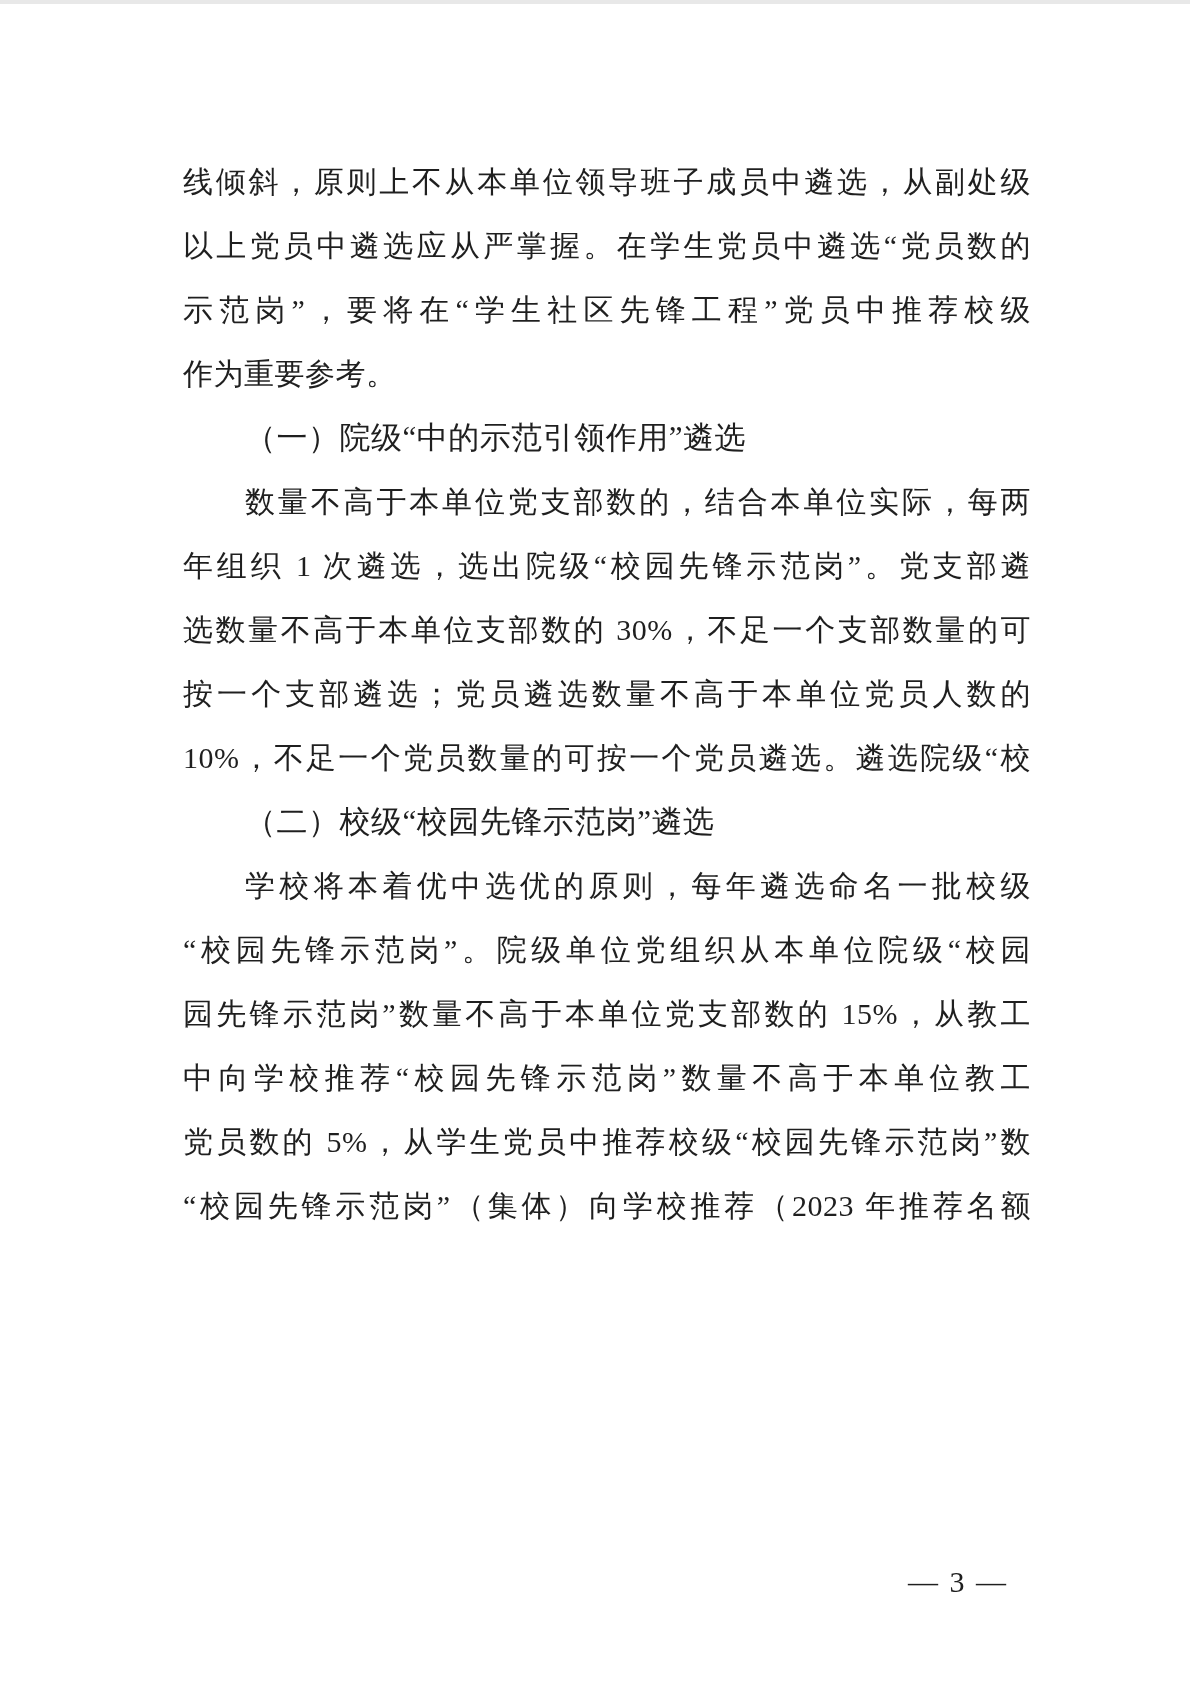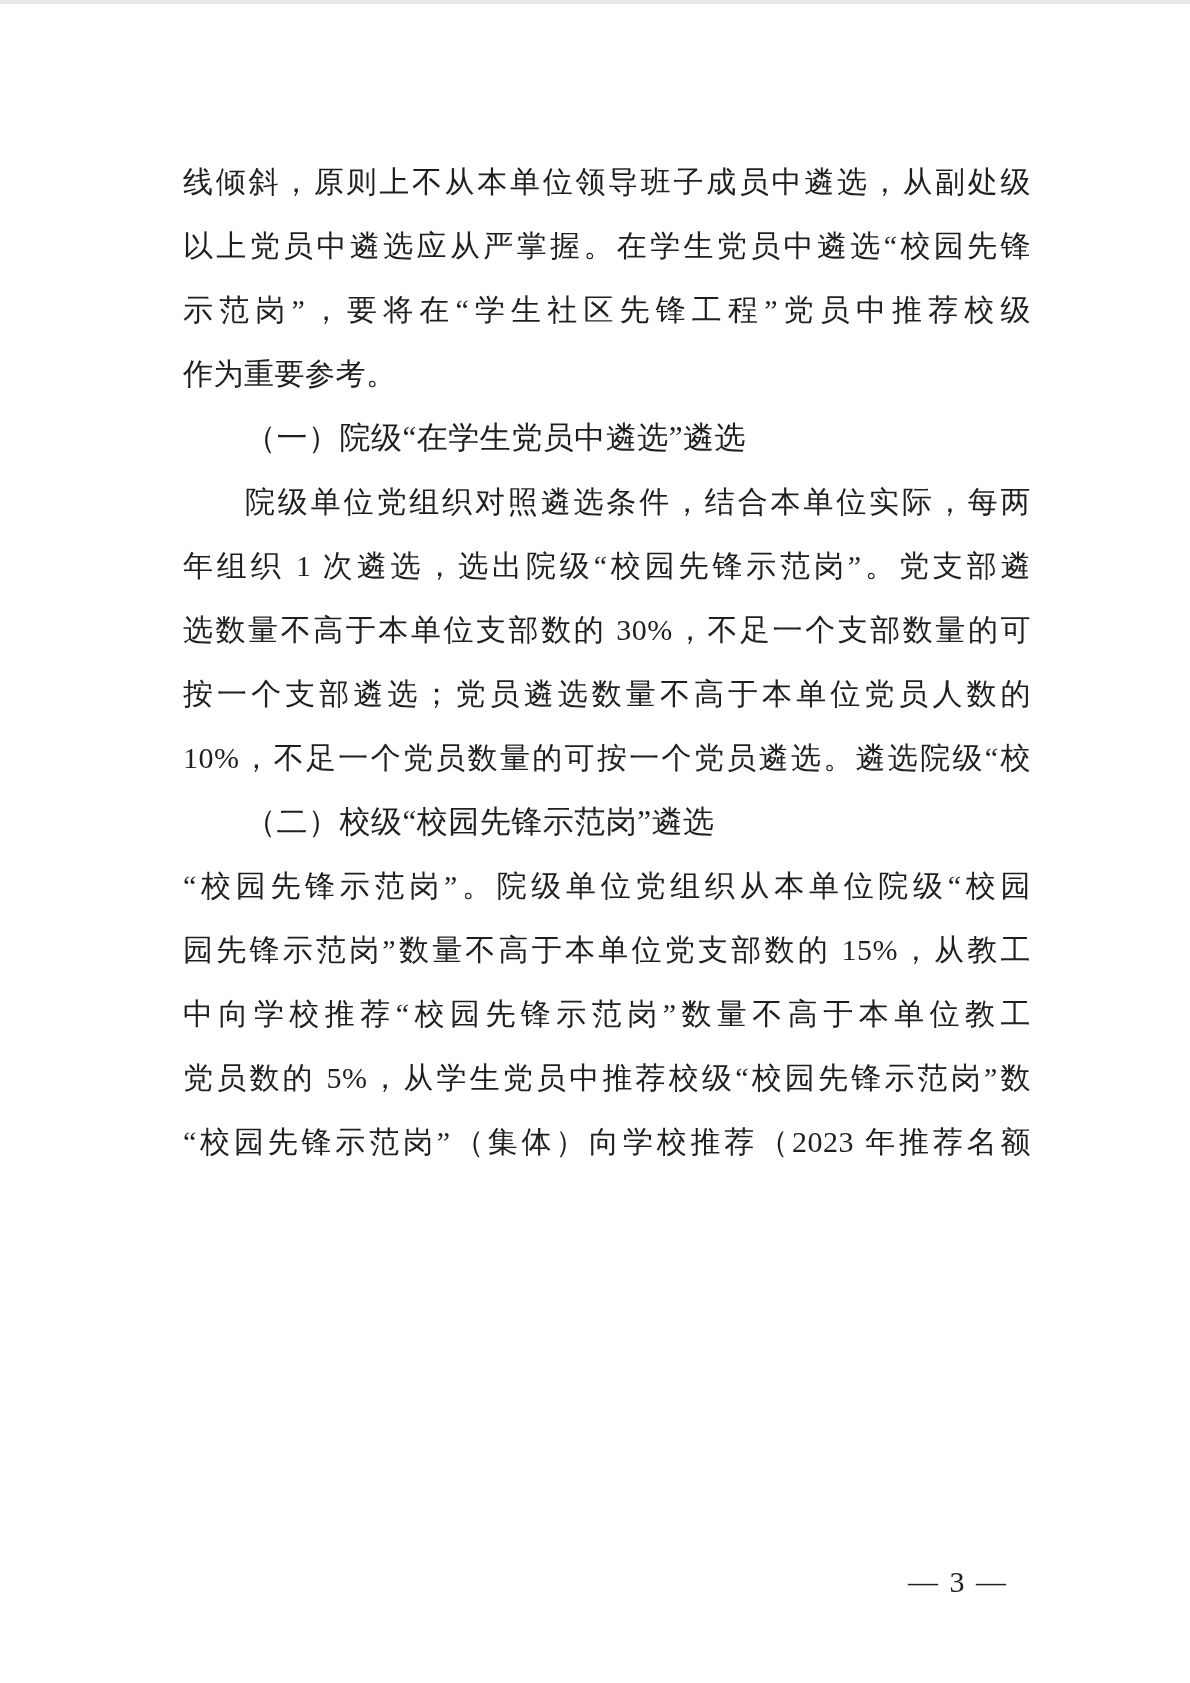--- a/index.html
+++ b/index.html
@@ -52,30 +52,31 @@
     letter-spacing: 2px;
     line-height: 44px;
   }
 </style>
 </head>
 <body>
 
 <div class="page">
   <div class="text-block">
     <div class="line just">线倾斜，原则上不从本单位领导班子成员中遴选，从副处级</div>
-    <div class="line just">以上党员中遴选应从严掌握。在学生党员中遴选“校园先锋</div>
+    <div class="line just">以上党员中遴选应从严掌握。在学生党员中遴选“党员数的</div>
     <div class="line just">示范岗”，要将在“学生社区先锋工程”党员中推荐校级</div>
     <div class="line">作为重要参考。</div>
-    <div class="line h2 indent">（一）院级“在学生党员中遴选”遴选</div>
-    <div class="line just indent">院级单位党组织对照遴选条件，结合本单位实际，每两</div>
+    <div class="line h2 indent">（一）院级“中的示范引领作用”遴选</div>
+    <div class="line just indent">数量不高于本单位党支部数的，结合本单位实际，每两</div>
     <div class="line just">年组织 1 次遴选，选出院级“校园先锋示范岗”。党支部遴</div>
     <div class="line just">选数量不高于本单位支部数的 30%，不足一个支部数量的可</div>
     <div class="line just">按一个支部遴选；党员遴选数量不高于本单位党员人数的</div>
     <div class="line just">10%，不足一个党员数量的可按一个党员遴选。遴选院级“校</div>
     <div class="line h2 indent">（二）校级“校园先锋示范岗”遴选</div>
+    <div class="line just indent">学校将本着优中选优的原则，每年遴选命名一批校级</div>
     <div class="line just">“校园先锋示范岗”。院级单位党组织从本单位院级“校园</div>
     <div class="line just">园先锋示范岗”数量不高于本单位党支部数的 15%，从教工</div>
     <div class="line just">中向学校推荐“校园先锋示范岗”数量不高于本单位教工</div>
     <div class="line just">党员数的 5%，从学生党员中推荐校级“校园先锋示范岗”数</div>
     <div class="line just">“校园先锋示范岗”（集体）向学校推荐（2023 年推荐名额</div>
   </div>
 
   <div class="page-num">— 3 —</div>
 </div>
 

